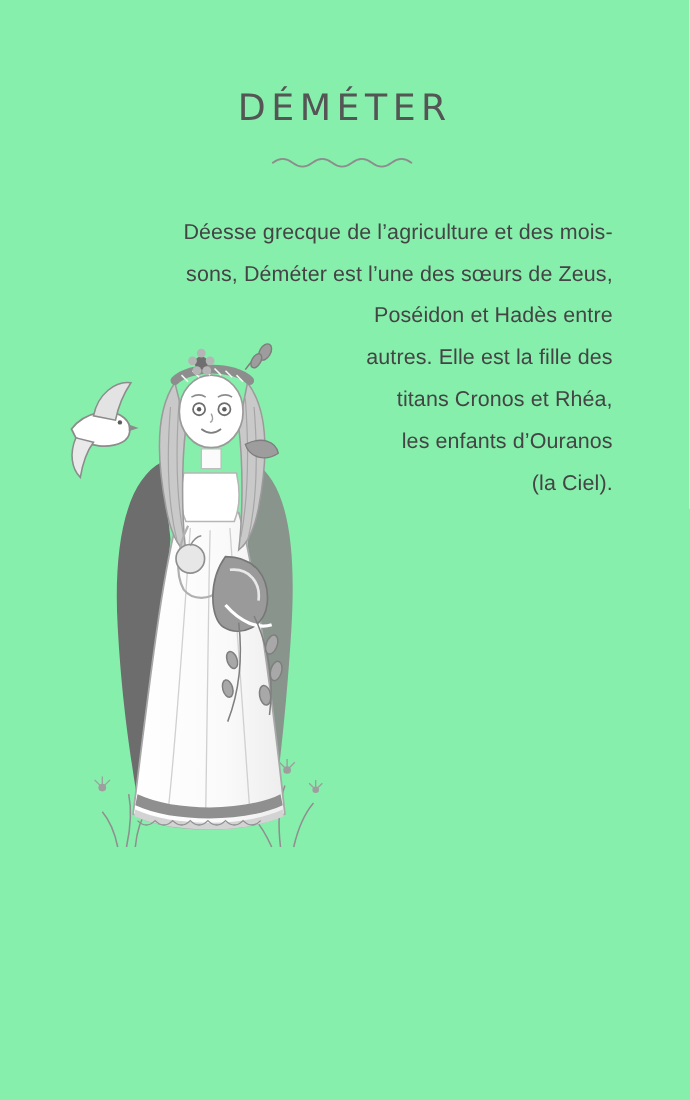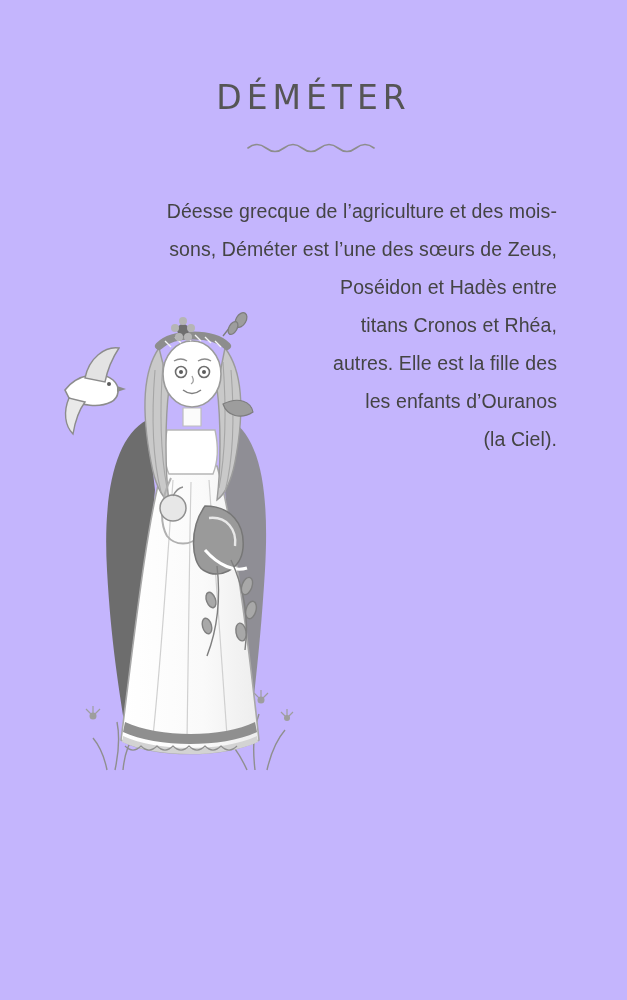--- a/index.html
+++ b/index.html
@@ -13,21 +13,21 @@
     overflow: hidden;
     font-family: "Liberation Sans", sans-serif;
     color: #4a4a4a;
     position: relative;
   }
 
   .page {
     position: relative;
     width: 627px;
     height: 1000px;
-    background: #c4b5fd;
+    background: #86efac;
   }
 
   
   .title {
     position: absolute;
     top: 78px;
     left: 0;
     width: 627px;
     text-align: center;
     font-family: "DejaVu Sans", sans-serif;
@@ -82,22 +82,22 @@
   <div class="divider">
     <svg width="140" height="16" viewBox="0 0 140 16" aria-hidden="true">
       <path d="M4 8 Q13 1 22 8 T40 8 T58 8 T76 8 T94 8 T112 8 T130 8" fill="none" stroke="#8d8d8d" stroke-width="1.6" stroke-linecap="round"></path>
     </svg>
   </div>
 
   <div class="body-text">
     <span class="line">Déesse grecque de l’agriculture et des mois-</span>
     <span class="line">sons, Déméter est l’une des sœurs de Zeus,</span>
     <span class="line">Poséidon et Hadès entre</span>
+    <span class="line">autres. Elle est la fille des</span>
     <span class="line">titans Cronos et Rhéa,</span>
-    <span class="line">autres. Elle est la fille des</span>
     <span class="line">les enfants d’Ouranos</span>
     <span class="line">(la Ciel).</span>
   </div>
 
   <div class="illustration">
     <svg width="300" height="530" viewBox="0 0 300 530" aria-hidden="true">
       <defs>
         <linearGradient id="robeShade" x1="0" y1="0" x2="1" y2="0">
           <stop offset="0%" stop-color="#ffffff"></stop>
           <stop offset="60%" stop-color="#fafafa"></stop>

